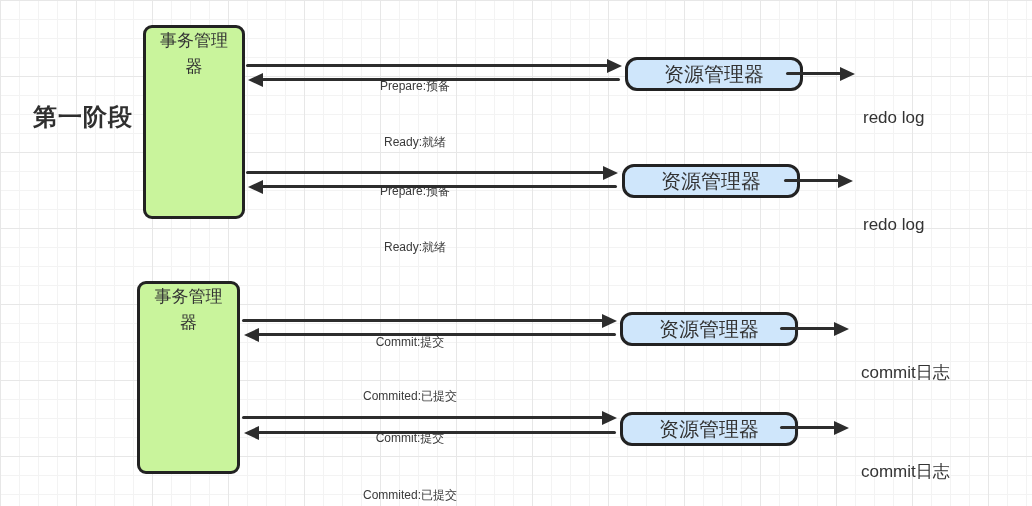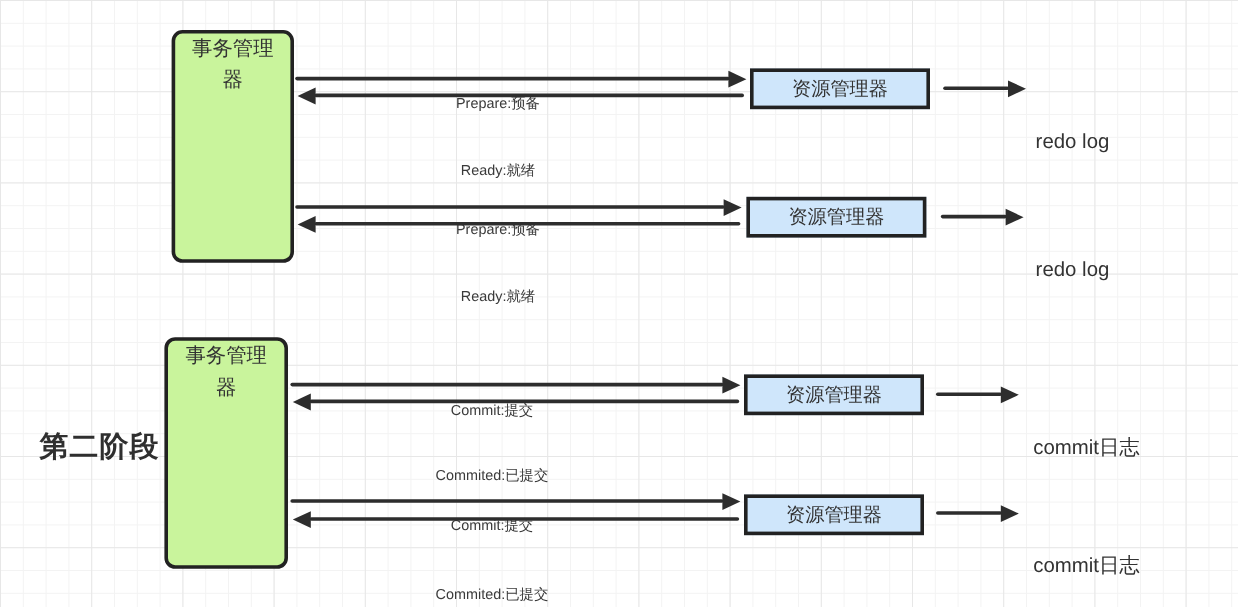--- a/index.html
+++ b/index.html
@@ -36,27 +36,27 @@
     display:flex;align-items:flex-start;justify-content:center;
     box-sizing:border-box;
   }
   .manager-box span{
     display:block;width:76px;
     font-size:17px;line-height:1.5;color:#333;
     text-align:center;
   }
   .node-box{
     position:absolute;
-    width:150px;height:34px;
+    width:178px;height:34px;
     background:var(--node-fill);
     border:3px solid #222;
-    border-radius:0;
+    border-radius:12px;
     display:flex;align-items:center;justify-content:center;
     box-sizing:border-box;
-    font-size:16px;color:#333;
+    font-size:20px;color:#333;
   }
   .msg-label{
     position:absolute;
     font-size:12px;color:#3a3a3a;
     text-align:center;white-space:nowrap;
     width:230px;
     margin-top:46px;
   }
   .out-label{
     position:absolute;
@@ -74,20 +74,21 @@
     top:50%;transform:translateY(-50%);
   }
   .head.r{border-left:15px solid var(--stroke);right:-14px;}
   .head.l{border-right:15px solid var(--stroke);left:-14px;}
 </style>
 </head>
 <body>
 
 <div class="canvas">
 
+  <div class="phase-label" style="left:33px;top:101px;">第一阶段</div>
 
   <div class="manager-box" style="left:143px;top:25px;width:102px;height:194px;">
     <span>事务管理器</span>
   </div>
 
   <div class="msg-label" style="left:300px;top:32px;">Prepare:预备</div>
   <div class="hline" style="left:246px;top:64px;width:362px;">
     <i class="head r"></i>
   </div>
   <div class="hline" style="left:262px;top:78px;width:358px;">
@@ -107,21 +108,20 @@
   <div class="hline" style="left:262px;top:185px;width:355px;">
     <i class="head l"></i>
   </div>
   <div class="msg-label" style="left:300px;top:193px;">Ready:就绪</div>
   <div class="node-box" style="left:622px;top:164px;">资源管理器</div>
   <div class="hline" style="left:784px;top:179px;width:55px;">
     <i class="head r"></i>
   </div>
   <div class="out-label" style="left:863px;top:171px;">redo log</div>
 
-  <div class="phase-label" style="left:33px;top:356px;">第二阶段</div>
 
   <div class="manager-box" style="left:137px;top:281px;width:103px;height:193px;">
     <span>事务管理器</span>
   </div>
 
   <div class="msg-label" style="left:295px;top:288px;">Commit:提交</div>
   <div class="hline" style="left:242px;top:319px;width:361px;">
     <i class="head r"></i>
   </div>
   <div class="hline" style="left:258px;top:333px;width:358px;">

